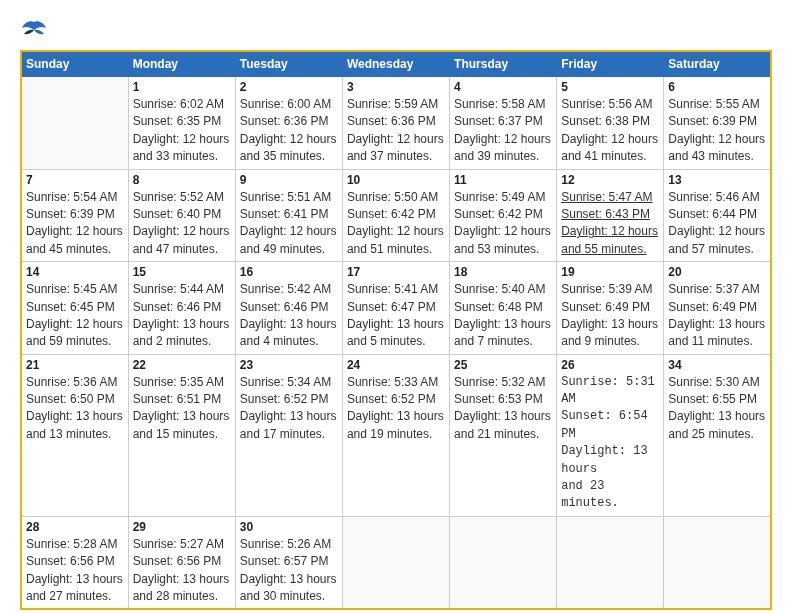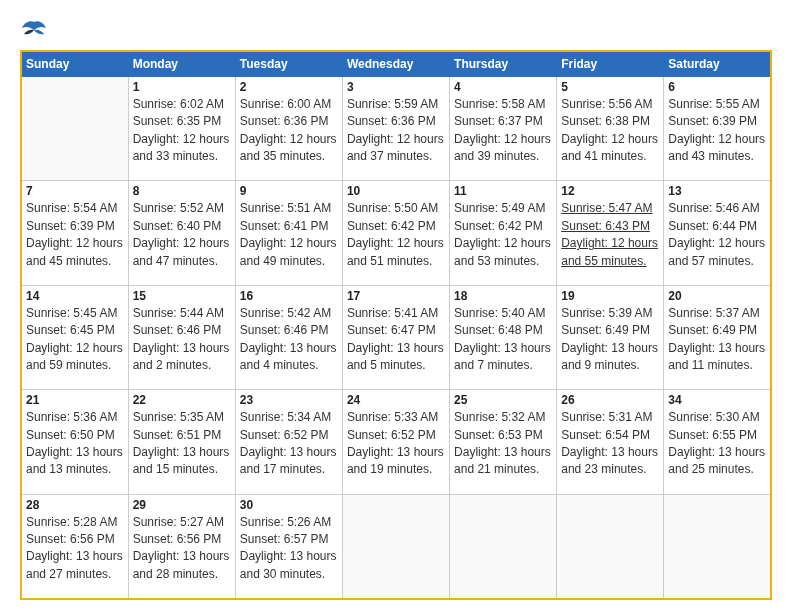--- a/index.html
+++ b/index.html
@@ -300,21 +300,21 @@
           </td>
           <td>
             <span class="day-number">25</span>
             <div class="day-info" style="white-space: pre-line;">Sunrise: 5:32 AM
 Sunset: 6:53 PM
 Daylight: 13 hours
 and 21 minutes.</div>
           </td>
           <td>
             <span class="day-number">26</span>
-            <div class="day-info" style="white-space: pre-line;">Sunrise: 5:31 AM
+            <div class="day-info" style="white-space: pre-line; font-family: Liberation Mono, monospace;">Sunrise: 5:31 AM
 Sunset: 6:54 PM
 Daylight: 13 hours
 and 23 minutes.</div>
           </td>
           <td>
             <span class="day-number">34</span>
             <div class="day-info" style="white-space: pre-line;">Sunrise: 5:30 AM
 Sunset: 6:55 PM
 Daylight: 13 hours
 and 25 minutes.</div>

